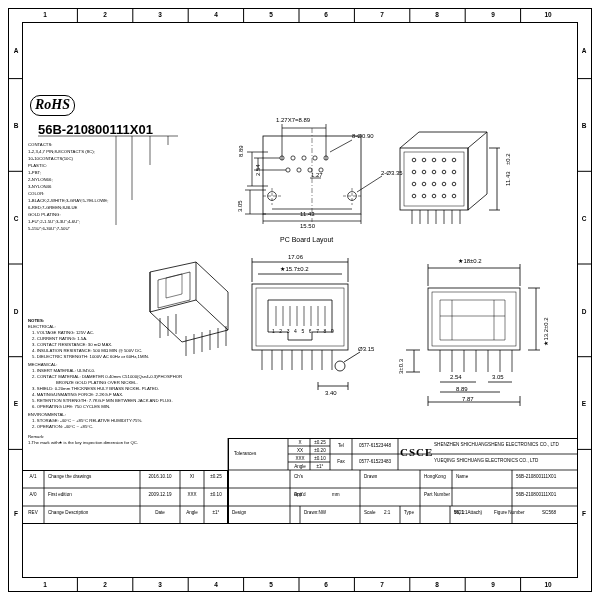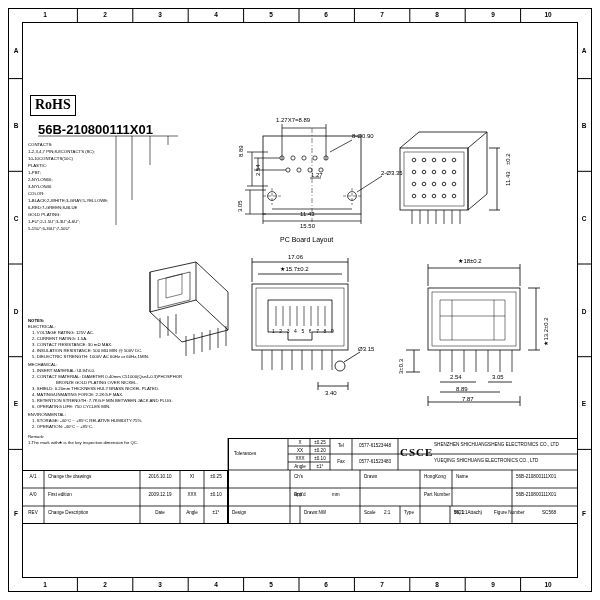--- a/index.html
+++ b/index.html
@@ -10,21 +10,21 @@
   .t5{font-size:5px;}
   .t6{font-size:6px;}
   .t7{font-size:7px;}
   .t11{font-size:11px;font-weight:bold;}
   .t14{font-size:13px;font-weight:bold;}
   .bold{font-weight:bold;}
   .zoneLbl{position:absolute;font-size:6.5px;font-weight:bold;text-align:center;}
   .cell{position:absolute;box-sizing:border-box;font-size:4.6px;padding:1px 2px;}
   .cellc{position:absolute;box-sizing:border-box;font-size:4.6px;padding:1px 0;text-align:center;}
   svg{position:absolute;left:0;top:0;}
-  .rohs{position:absolute;border:1.6px solid #000;border-radius:0;padding:1px 4px 2px 4px;font-size:14px;font-weight:bold;font-family:"Liberation Serif",serif;background:#fff;}
+  .rohs{position:absolute;border:1.6px solid #000;border-radius:10px;padding:1px 4px 2px 4px;font-size:14px;font-weight:bold;font-family:"Liberation Serif",serif;background:#fff;font-style:italic;}
 </style>
 </head>
 <body>
 
 <div id="sheet">
 
   <div class="box" style="left:8px;top:8px;width:584px;height:584px;"></div>
   <div class="box" style="left:22px;top:22px;width:556px;height:556px;"></div>
 
   <svg width="600" height="600">

